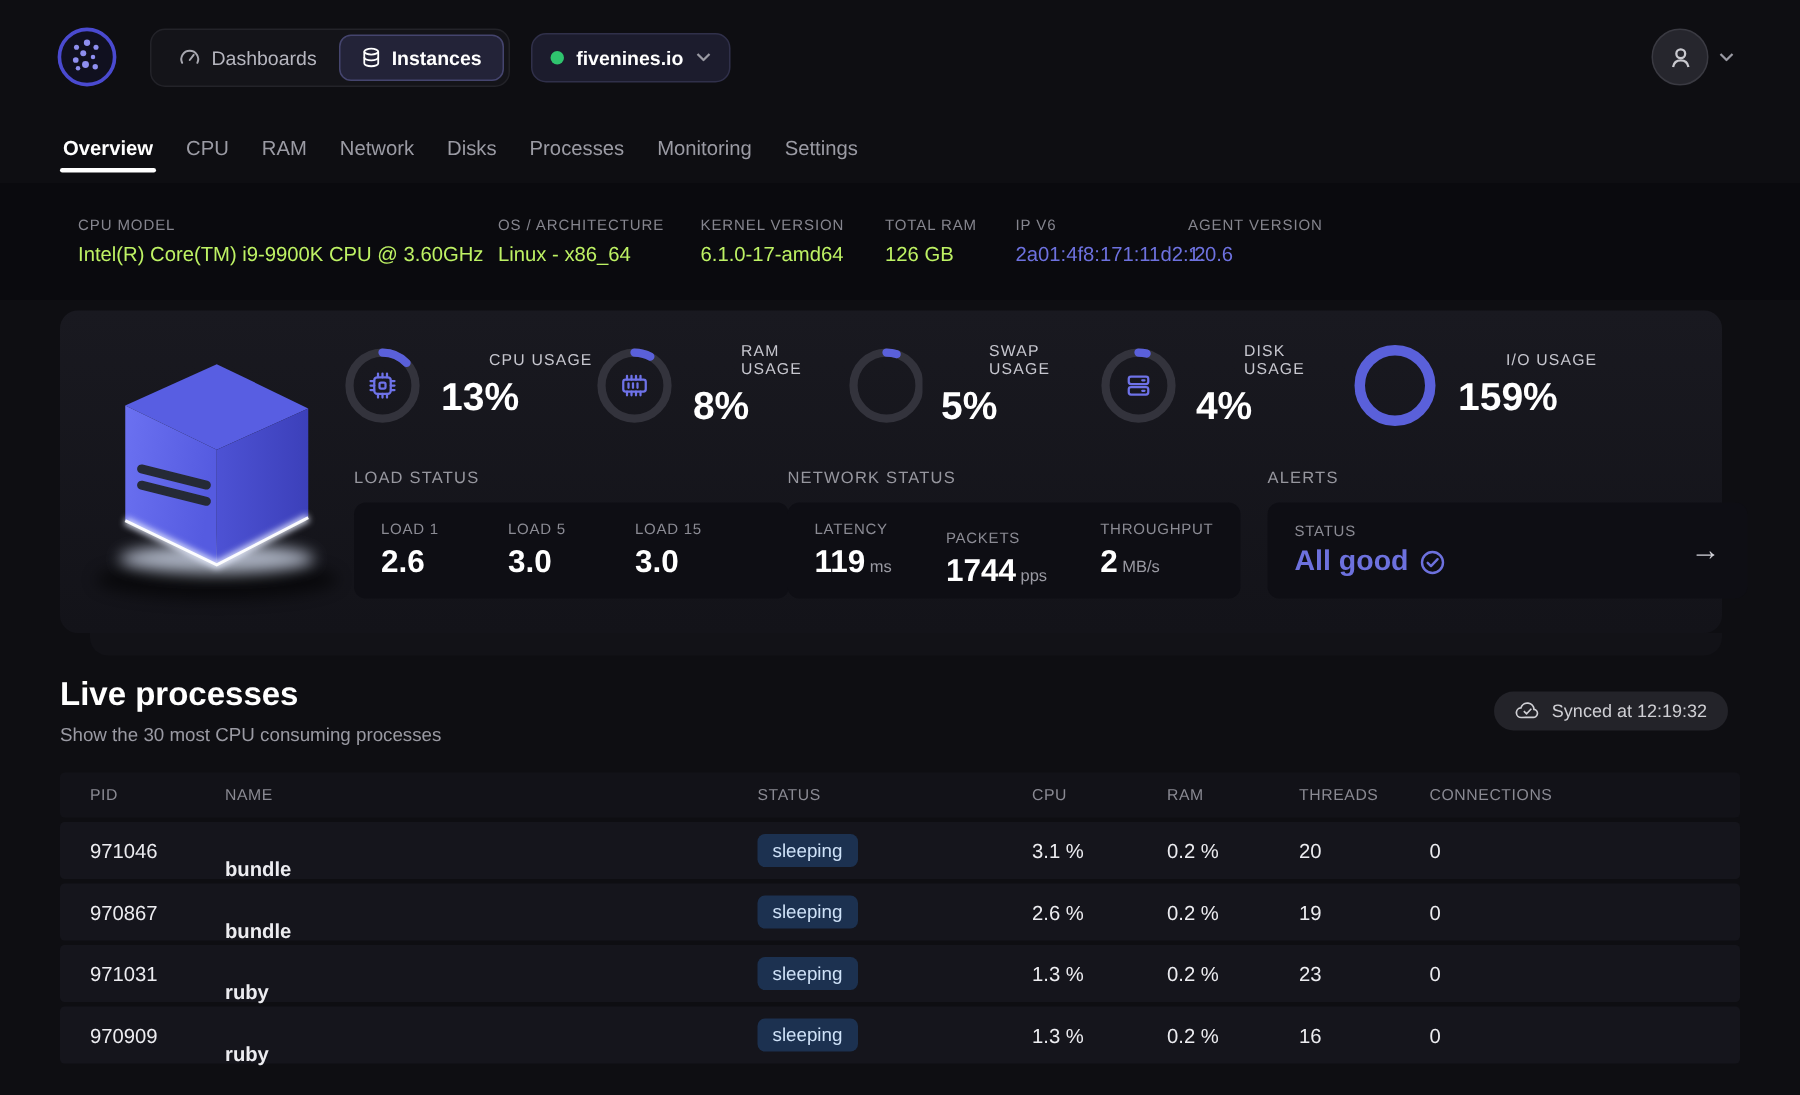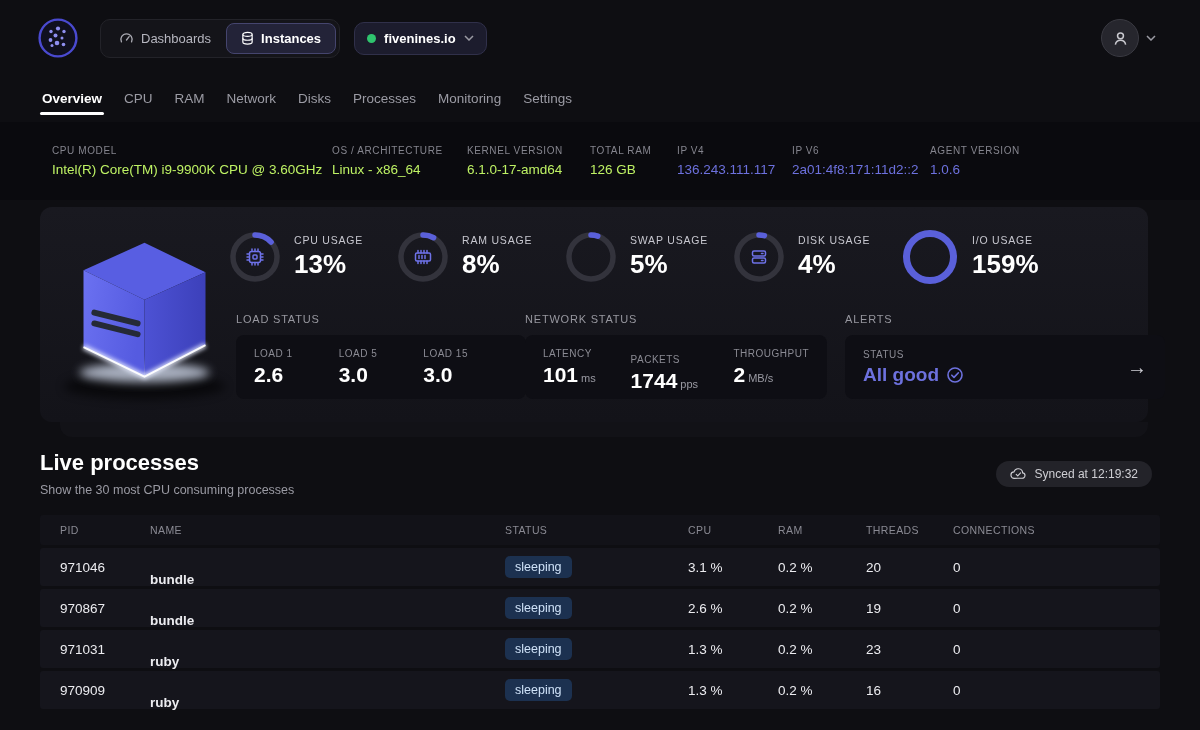--- a/index.html
+++ b/index.html
@@ -45,21 +45,21 @@
   .info-item:nth-child(5){ width:115px; } .info-item:nth-child(6){ width:138px; }
 
   
   .main-panel{ position:relative; margin:7px 40px 0; width:1108px; height:215px; background:linear-gradient(180deg,#191920,#131319); border-radius:12px; }
   .main-panel::after{ content:""; position:absolute; left:20px; right:0; top:100%; height:15px; background:#121217; border-radius:0 0 12px 12px; }
   .cube{ position:absolute; left:14px; top:16px; }
 
   .gauges{ position:absolute; left:188px; top:20px; display:flex; }
   .gauge{ display:flex; align-items:center; gap:12px; width:168px; }
   .gauge:last-child{ width:auto; }
-  .gauge-label{ font-size:10.5px; color:#c7c7cf; letter-spacing:.8px; }
+  .gauge-label{ font-size:10.5px; color:#c7c7cf; letter-spacing:.8px;margin-left:32px; }
   .gauge-value{ font-size:26px; font-weight:bold; margin-top:3px; color:#fff; }
 
   .stat-group{ position:absolute; top:106px; }
   .stat-title{ font-size:11px; color:#97979f; letter-spacing:.8px; }
   .stat-panel{ margin-top:10px; background:var(--subpanel); border-radius:8px; height:64px; display:flex; align-items:center; padding:0 18px; }
   .scell .clabel{ font-size:10px; color:var(--muted); letter-spacing:.5px; }
   .scell .cvalue{ font-size:21px; font-weight:bold; color:#fff; margin-top:4px; }
   .cunit{ font-size:11px; color:#9a9aa3; font-weight:normal; margin-left:3px; }
   .load-group{ left:196px; } .load-group .stat-panel{ width:290px; } .load-group .scell{ width:100px; }
   .net-group{ left:485px; } .net-group .stat-panel{ width:302px; }
@@ -175,24 +175,20 @@
         <div class="ilabel">OS / ARCHITECTURE</div>
         <div class="ivalue">Linux - x86_64</div>
       </div>
       <div class="info-item">
         <div class="ilabel">KERNEL VERSION</div>
         <div class="ivalue">6.1.0-17-amd64</div>
       </div>
       <div class="info-item">
         <div class="ilabel">TOTAL RAM</div>
         <div class="ivalue">126 GB</div>
-      </div>
-      <div class="info-item accent">
-        <div class="ilabel">IP V4</div>
-        <div class="ivalue">136.243.111.117</div>
       </div>
       <div class="info-item accent">
         <div class="ilabel">IP V6</div>
         <div class="ivalue">2a01:4f8:171:11d2::2</div>
       </div>
       <div class="info-item accent">
         <div class="ilabel">AGENT VERSION</div>
         <div class="ivalue">1.0.6</div>
       </div>
     </section>
@@ -313,21 +309,21 @@
             <div class="cvalue"><span>3.0</span></div>
           </div>
         </div>
     </div>
 
     <div class="stat-group net-group">
       <div class="stat-title">NETWORK STATUS</div>
       <div class="stat-panel" id="net-panel">
           <div class="scell">
             <div class="clabel">LATENCY</div>
-            <div class="cvalue"><span>101</span><span class="cunit">ms</span></div>
+            <div class="cvalue"><span>119</span><span class="cunit">ms</span></div>
           </div>
           <div class="scell">
             <div class="clabel">PACKETS</div>
             <div class="cvalue"><span>1744</span><span class="cunit">pps</span></div>
           </div>
           <div class="scell">
             <div class="clabel">THROUGHPUT</div>
             <div class="cvalue"><span>2</span><span class="cunit">MB/s</span></div>
           </div>
         </div>

